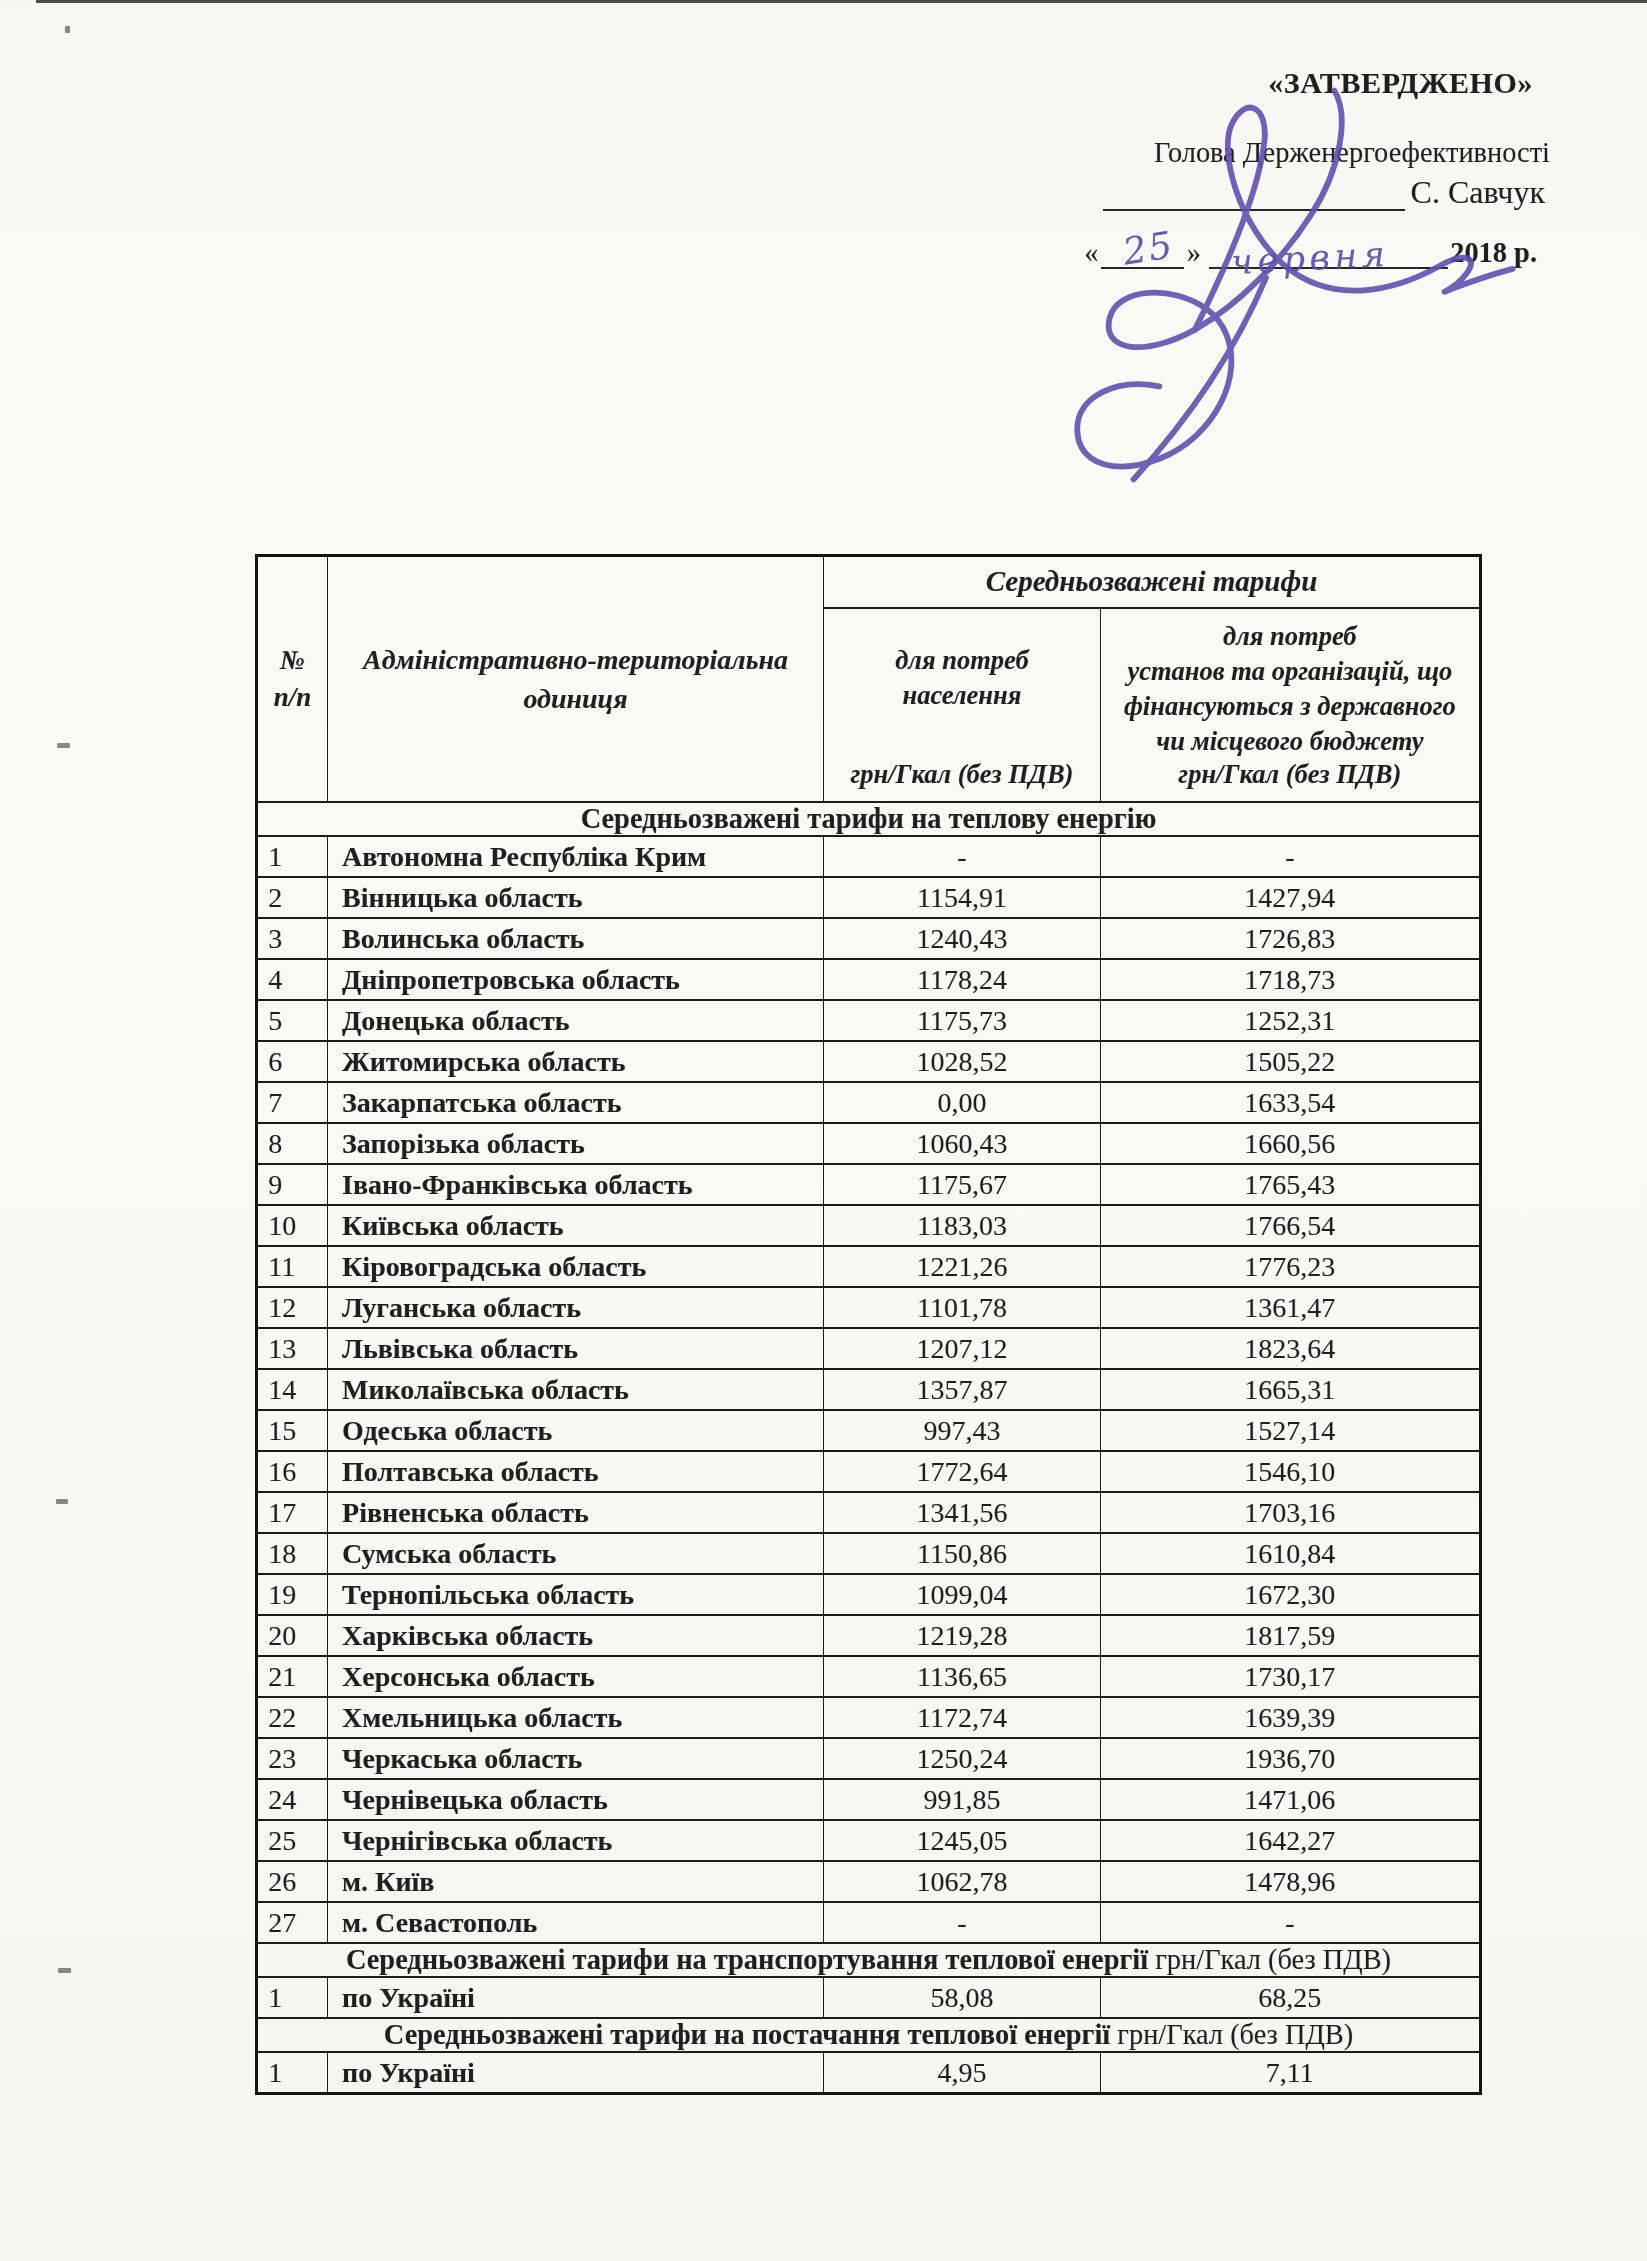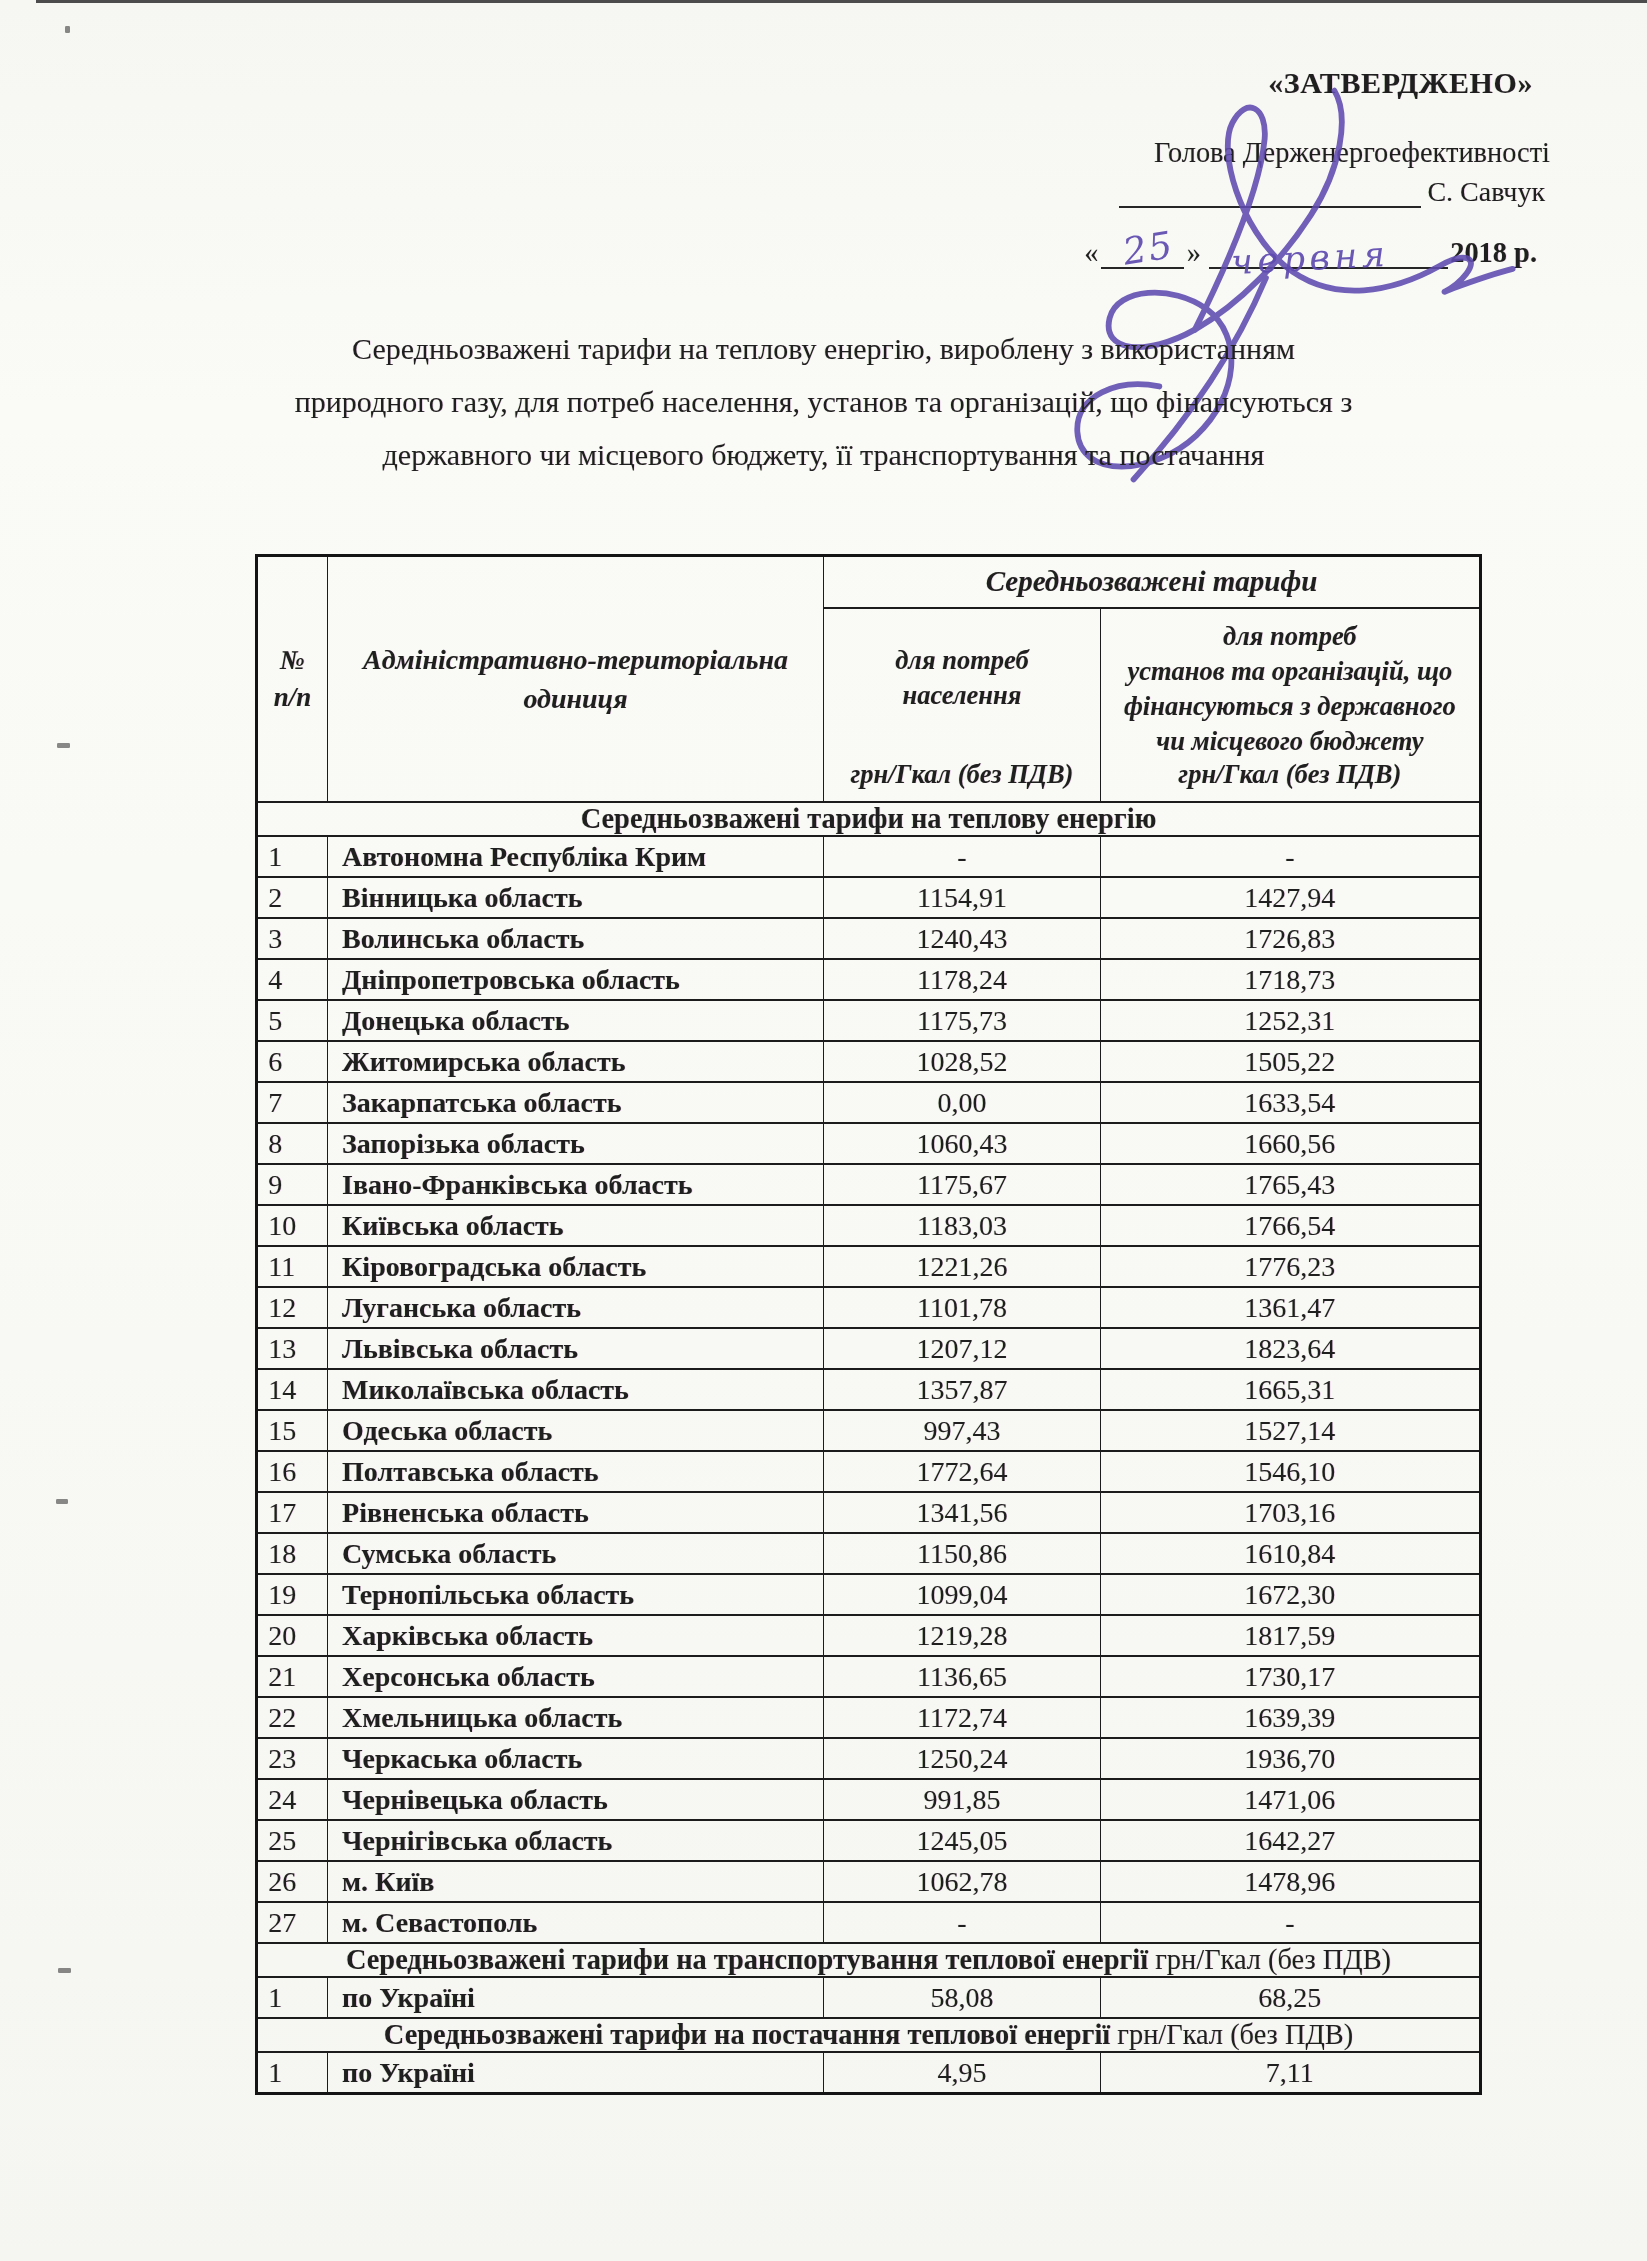--- a/index.html
+++ b/index.html
@@ -36,21 +36,21 @@
     position: absolute; top: 66px; right: 114px;
     font-size: 30px; font-weight: bold; letter-spacing: 0.6px;
   }
   .position-line {
     position: absolute; top: 137px; right: 97px;
     font-size: 28.4px;
   }
   .sign-row {
     position: absolute; top: 174px; right: 102px;
     display: flex; align-items: flex-end; gap: 6px;
-    font-size: 28px;
+    font-size: 32px;
   }
   .sign-line { display: inline-block; width: 302px; height: 34px; border-bottom: 2.6px solid #262626; }
   .date-row {
     position: absolute; top: 234px; right: 110px;
     display: flex; align-items: flex-end; gap: 2.6px;
     font-size: 28.4px; height: 35px;
   }
   .date-line-short { display: inline-block; width: 83px; height: 32px; border-bottom: 2.6px solid #262626; }
   .date-line-long  { display: inline-block; width: 239px; height: 32px; border-bottom: 2.6px solid #262626; margin-left: 5.2px; }
   .date-year { font-weight: bold; }
@@ -152,23 +152,20 @@
                C 1962 165, 1930 148, 1908 190
                C 1885 235, 1920 352, 1990 412
                C 2065 473, 2160 450, 2228 412
                C 2268 389, 2290 398, 2270 424
                C 2250 450, 2218 458, 2250 446
                C 2288 432, 2318 422, 2342 416"></path>
       <path d="M 1960 430 C 1905 560, 1830 660, 1755 742"></path>
     </g>
   </svg>
 
-  <div class="doc-title txt">Середньозважені тарифи на теплову енергію, вироблену з використанням
-природного газу, для потреб населення, установ та організацій, що фінансуються з
-державного чи місцевого бюджету, її транспортування та постачання</div>
 
   <table class="tariff-table txt">
     <colgroup>
       <col style="width:5.79%">
       <col style="width:40.55%">
       <col style="width:22.59%">
       <col style="width:31.07%">
     </colgroup>
     <thead>
       <tr>

